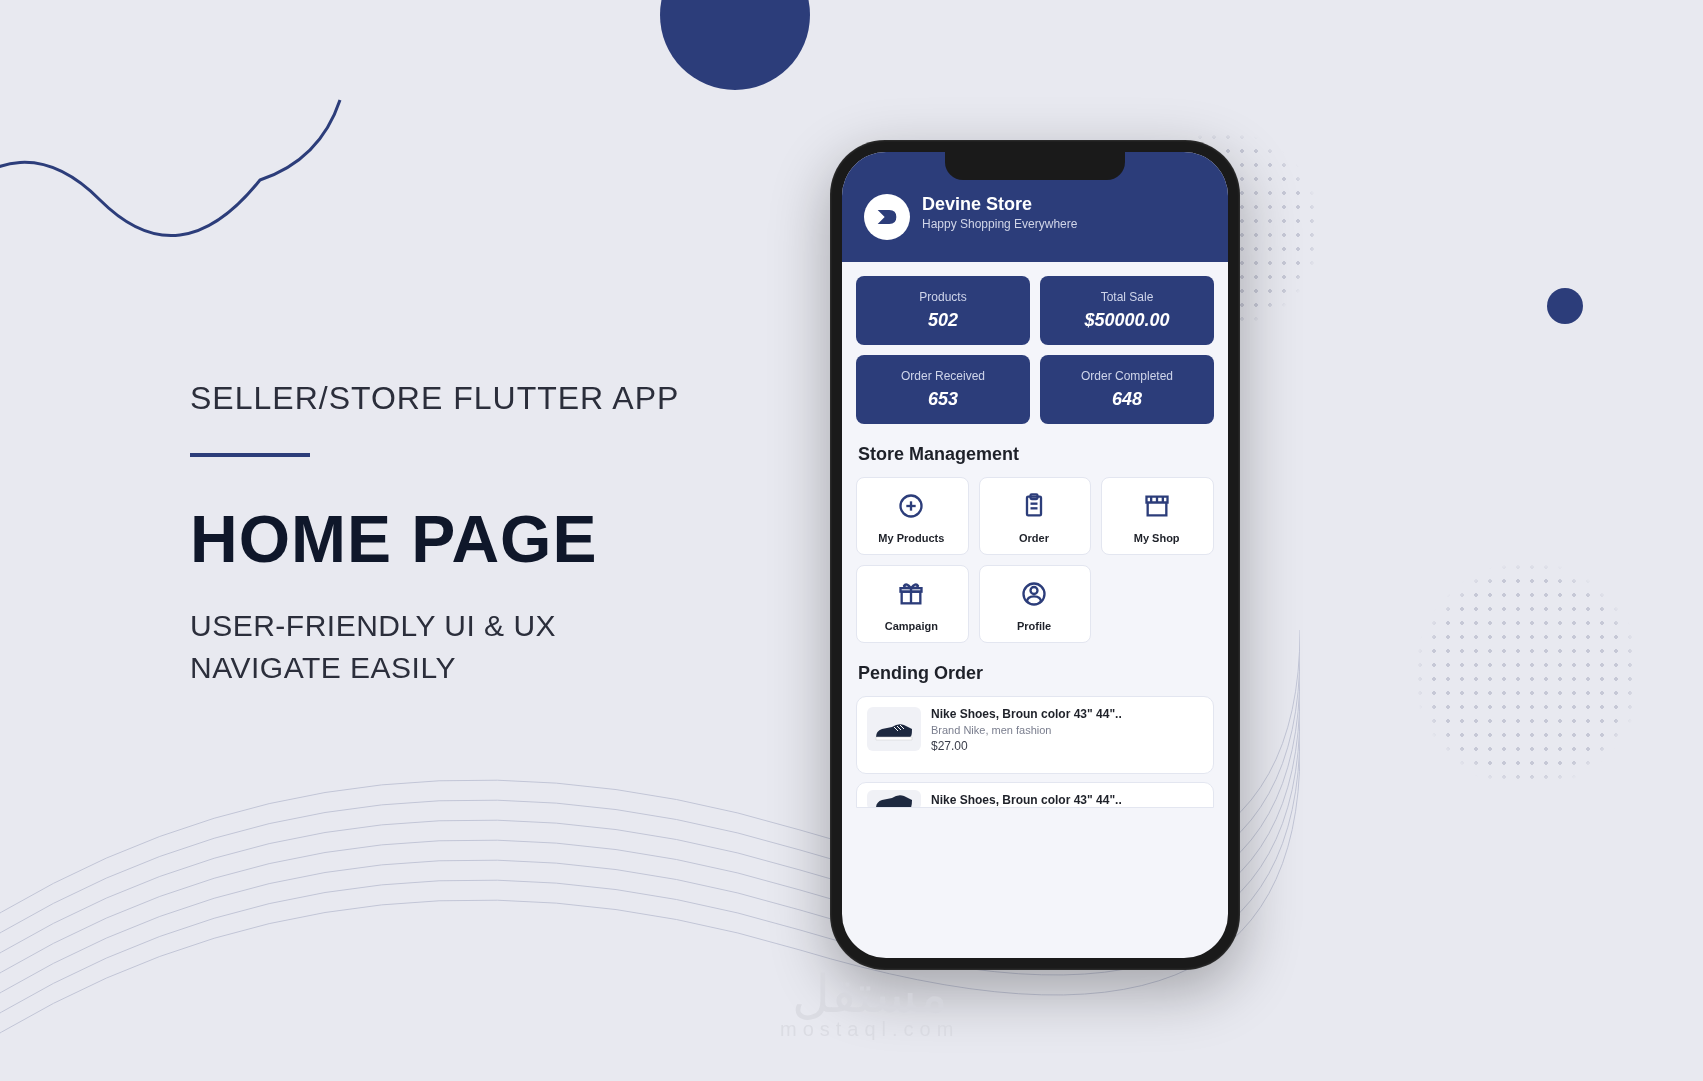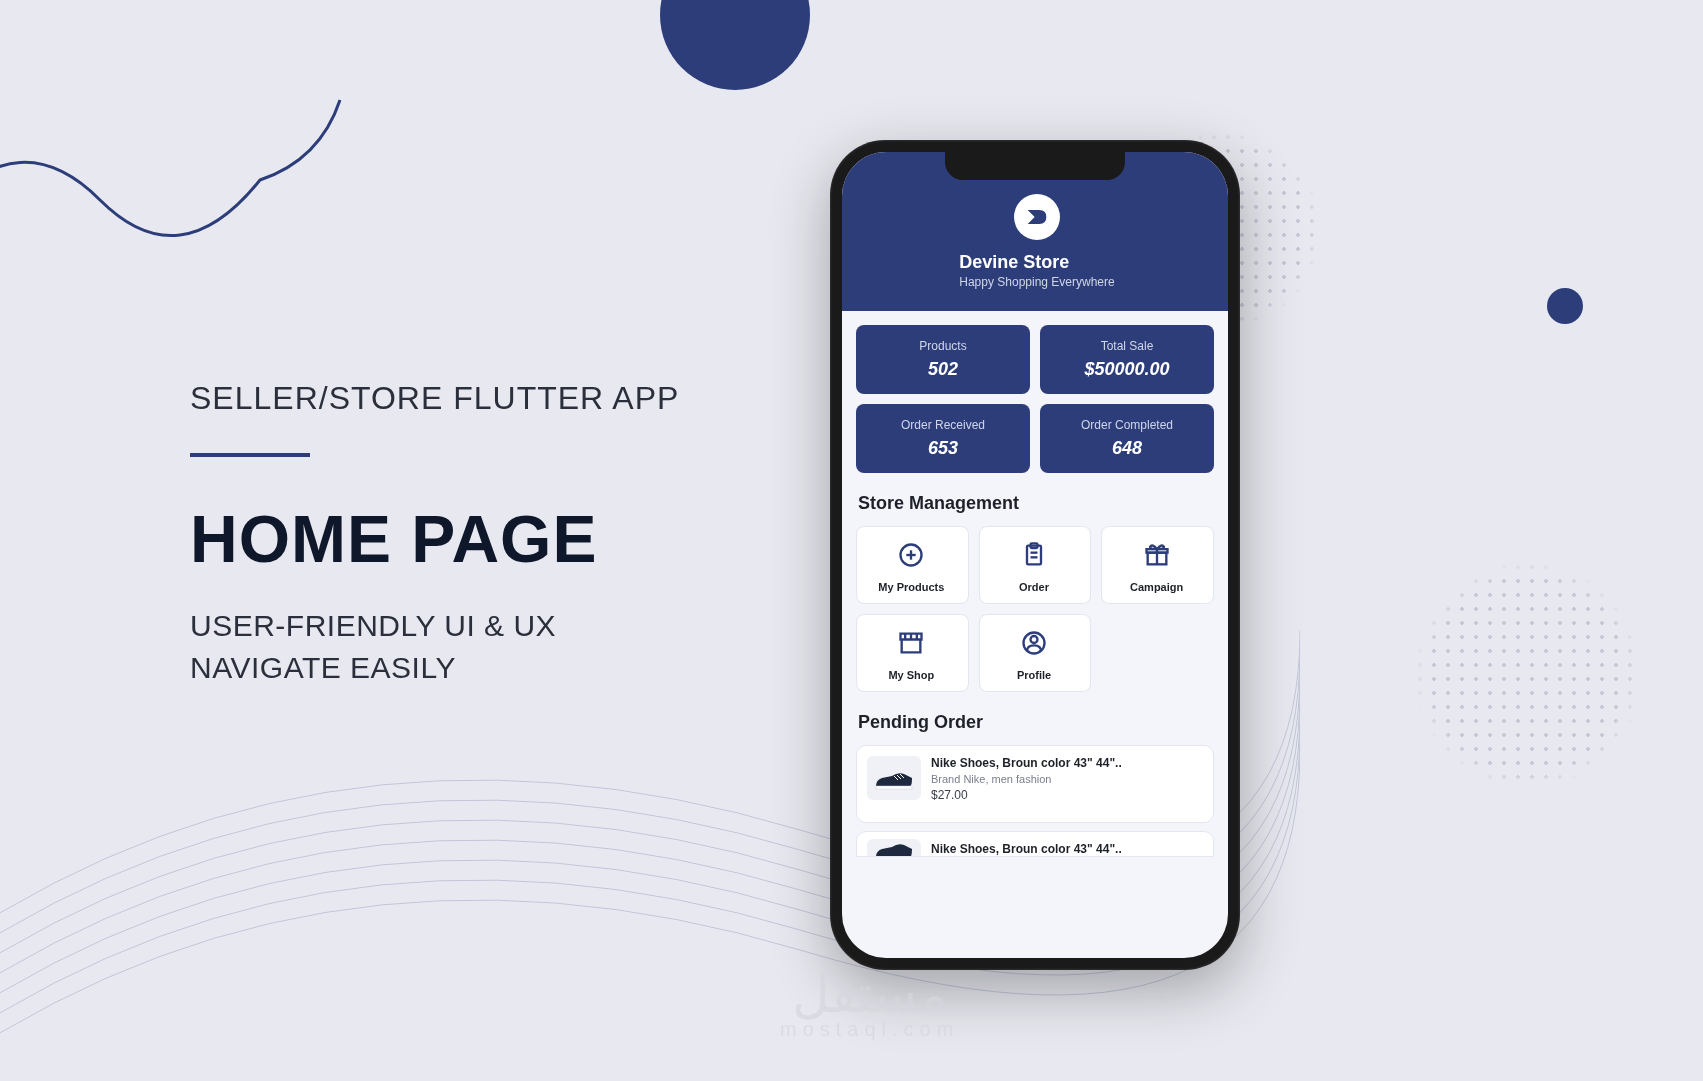--- a/index.html
+++ b/index.html
@@ -138,23 +138,22 @@
     background: #1a1a1a;
     border-radius: 0 0 18px 18px;
     z-index: 10;
   }
 
   
   .app-header {
     background: #2c3d7a;
     padding: 42px 18px 22px 22px;
     display: flex;
-    align-items: center;
+    align-items: flex-start;
     gap: 12px;
-    flex-direction: column;
   }
   .store-logo {
     width: 46px;
     height: 46px;
     background: #fff;
     border-radius: 50%;
     display: flex;
     align-items: center;
     justify-content: center;
   }
@@ -402,37 +401,37 @@
           <svg viewBox="0 0 24 24">
               <rect x="6" y="4" width="12" height="16" rx="1"></rect>
               <rect x="9" y="2" width="6" height="4" rx="1"></rect>
               <line x1="9" y1="10" x2="15" y2="10"></line>
               <line x1="9" y1="14" x2="15" y2="14"></line>
             </svg>
           <div class="mgmt-label">Order</div>
         </div>
         <div class="mgmt-tile">
           <svg viewBox="0 0 24 24">
+              <path d="M4 9 L4 20 L20 20 L20 9"></path>
+              <path d="M3 4 L21 4 L21 9 L3 9 Z"></path>
+              <line x1="7" y1="4" x2="7" y2="9"></line>
+              <line x1="12" y1="4" x2="12" y2="9"></line>
+              <line x1="17" y1="4" x2="17" y2="9"></line>
+            </svg>
+          <div class="mgmt-label">My Shop</div>
+        </div>
+        <div class="mgmt-tile">
+          <svg viewBox="0 0 24 24">
               <rect x="4" y="10" width="16" height="10"></rect>
               <rect x="3" y="7" width="18" height="3"></rect>
               <line x1="12" y1="7" x2="12" y2="20"></line>
               <path d="M12 7 Q8 2 6 5 Q6 7 12 7"></path>
               <path d="M12 7 Q16 2 18 5 Q18 7 12 7"></path>
             </svg>
           <div class="mgmt-label">Campaign</div>
-        </div>
-        <div class="mgmt-tile">
-          <svg viewBox="0 0 24 24">
-              <path d="M4 9 L4 20 L20 20 L20 9"></path>
-              <path d="M3 4 L21 4 L21 9 L3 9 Z"></path>
-              <line x1="7" y1="4" x2="7" y2="9"></line>
-              <line x1="12" y1="4" x2="12" y2="9"></line>
-              <line x1="17" y1="4" x2="17" y2="9"></line>
-            </svg>
-          <div class="mgmt-label">My Shop</div>
         </div>
         <div class="mgmt-tile">
           <svg viewBox="0 0 24 24">
               <circle cx="12" cy="12" r="9"></circle>
               <circle cx="12" cy="9" r="3"></circle>
               <path d="M6 19 Q6 14 12 14 Q18 14 18 19"></path>
             </svg>
           <div class="mgmt-label">Profile</div>
         </div>
       </div>

